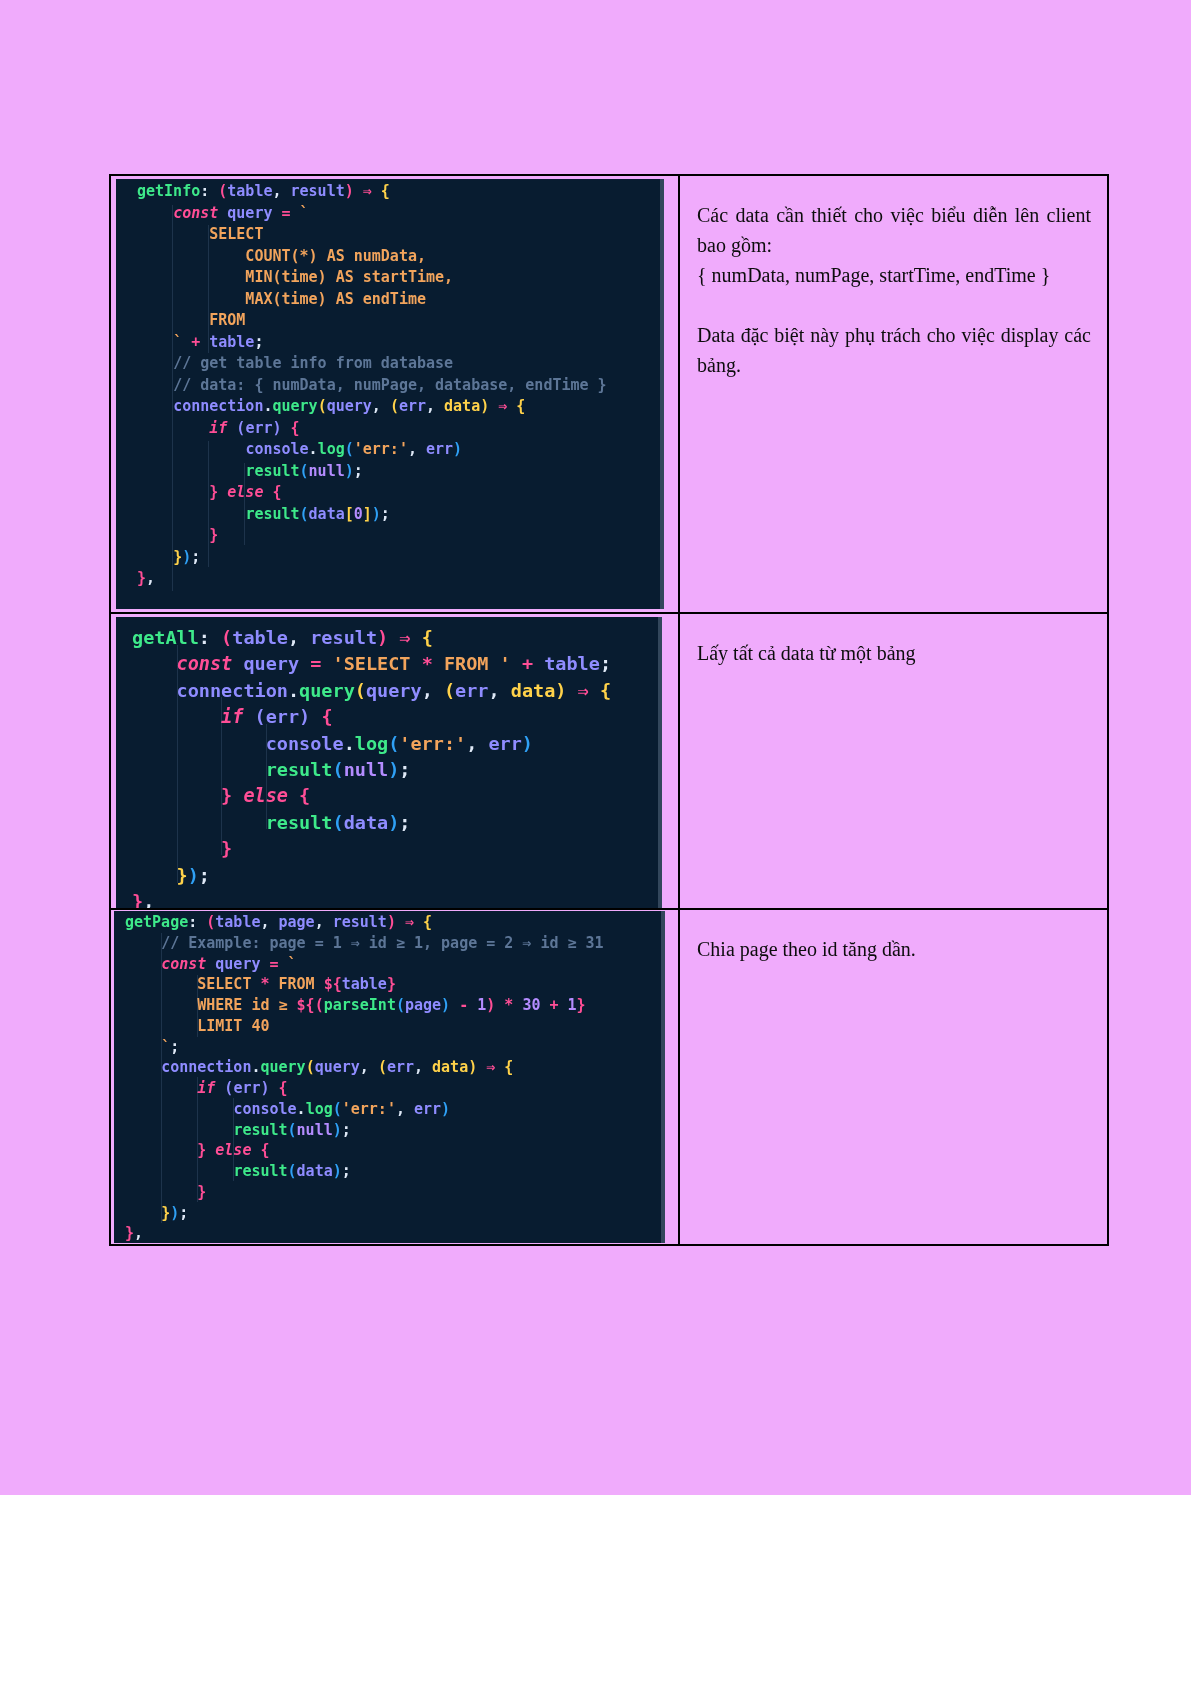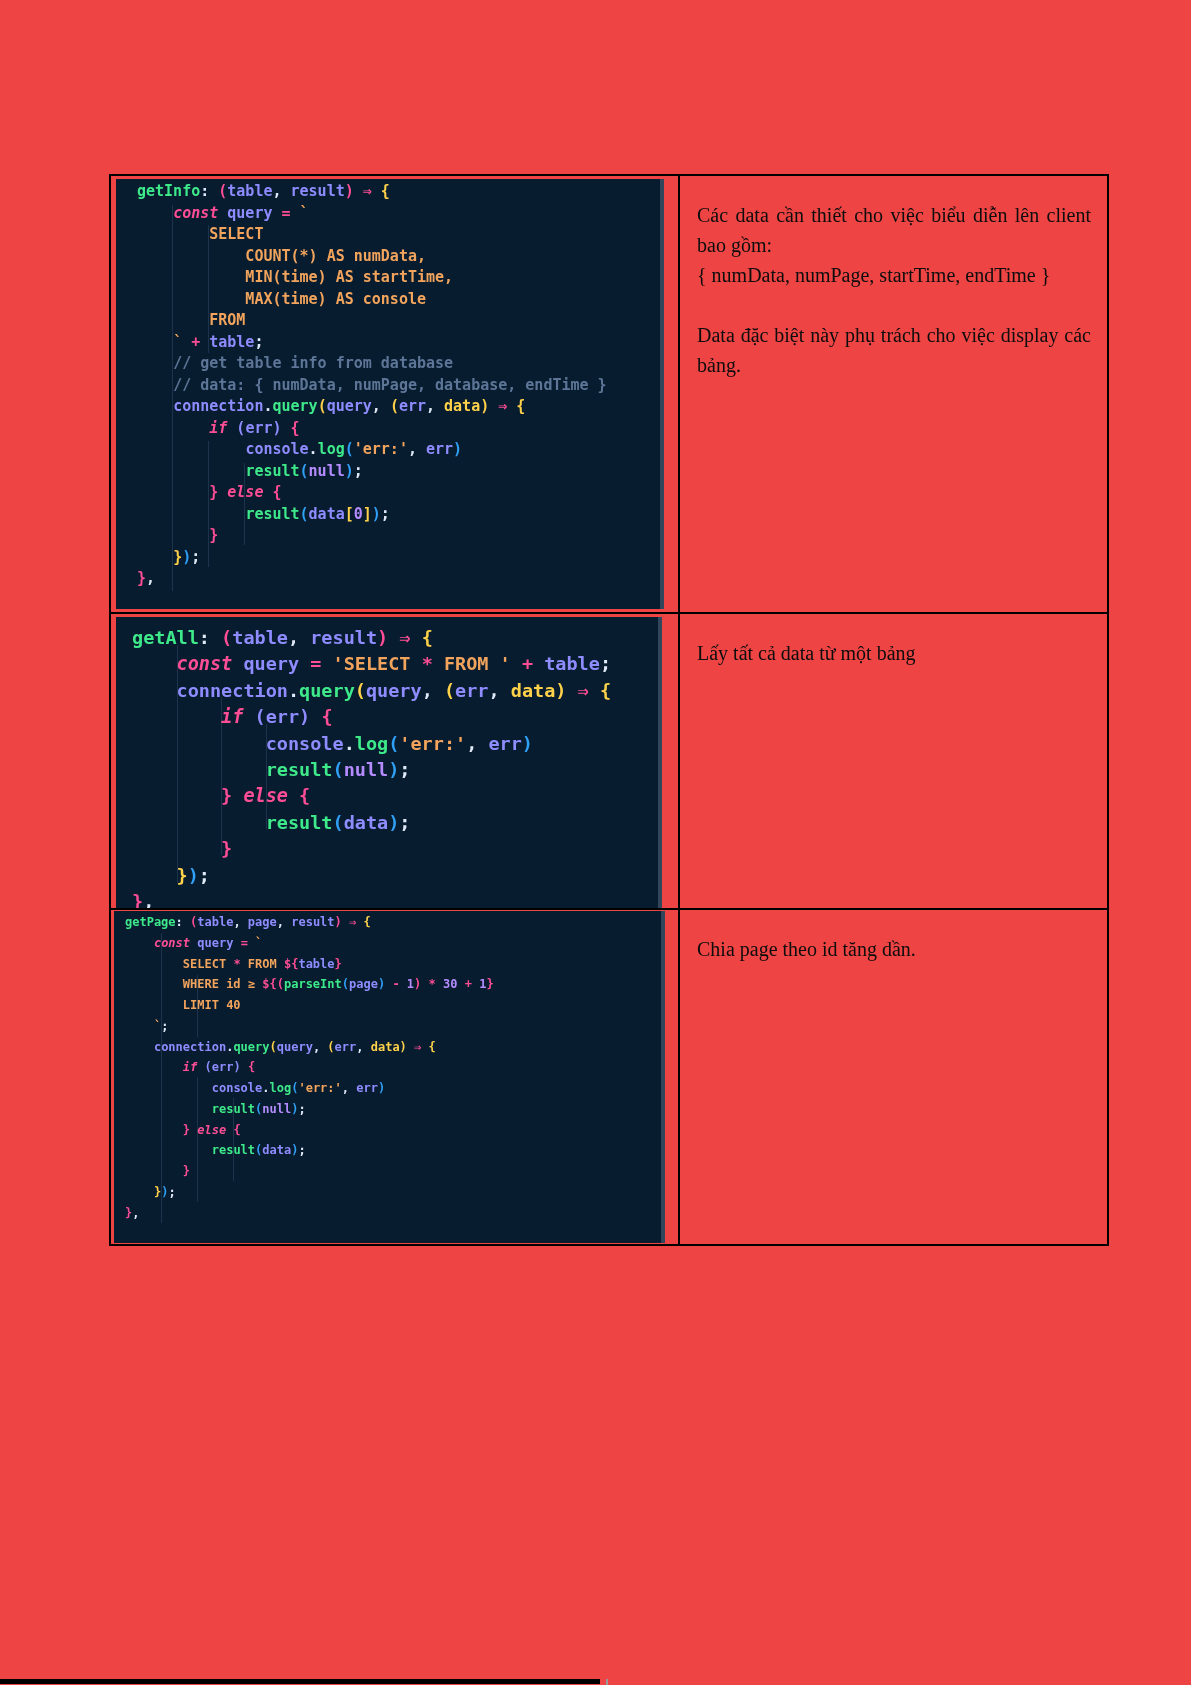--- a/index.html
+++ b/index.html
@@ -1,34 +1,34 @@
 <!DOCTYPE html>
 <html><head>
 <meta charset="utf-8">
 <style>
   html,body{margin:0;padding:0;background:#ffffff;}
-  .page{position:relative;width:1191px;height:1685px;background:#ef4444;overflow:hidden;
+  .page{position:relative;width:1191px;height:1495px;background:#f0abfc;overflow:hidden;
         font-family:"Liberation Serif","DejaVu Serif",serif;}
   .doc-table{position:absolute;left:109px;top:174px;width:1000px;height:1072px;
              box-sizing:border-box;border:2px solid #000;display:flex;flex-direction:column;}
   .t-row{display:flex;box-sizing:border-box;}
   .t-row + .t-row{border-top:2px solid #000;}
   .row-1{height:436px;}
   .row-2{height:296px;}
   .row-3{height:336px;}
   .code-cell{box-sizing:border-box;width:569px;border-right:2px solid #000;overflow:hidden;}
   .note-cell{box-sizing:border-box;flex:1;padding:24px 16px 0 17px;}
   .note-cell p{margin:0;min-height:30px;font-size:20px;line-height:30px;color:#0d0d0d;
                text-align:justify;}
   .code{position:relative;background:#081c30;border-right:4px solid #32465b;
         box-sizing:border-box;font-family:"DejaVu Sans Mono",monospace;font-weight:bold;
         color:#dfe9f7;overflow:hidden;}
   .code-1{width:548px;height:430px;margin:3px 0 0 5px;font-size:15px;line-height:21.5px;padding:2px 0 0 21px;}
   .code-2{width:546px;height:291px;margin:3px 0 0 5px;font-size:18.5px;line-height:26.4px;padding:8px 0 0 16px;}
-  .code-3{width:551px;height:332px;margin:1px 0 0 3px;font-size:12px;line-height:20.75px;padding:1px 0 0 11px;}
+  .code-3{width:551px;height:332px;margin:1px 0 0 3px;font-size:15px;line-height:20.75px;padding:1px 0 0 11px;}
   .cl{white-space:pre;}
   .tk-w{color:#dfe9f7;}
   .tk-g{color:#3ee98a;}
   .tk-v{color:#8f8cff;}
   .tk-n{color:#b48cff;}
   .tk-k{color:#ff4e96;}
   .tk-ki{color:#ff4e96;font-style:italic;}
   .tk-o{color:#f2a45c;}
   .tk-y{color:#ffd24a;}
   .tk-b{color:#2fa0f5;}
@@ -49,21 +49,21 @@
         <div class="code code-1">
           <i class="guide" style="left:56px;top:26px;height:386px;"></i>
           <i class="guide" style="left:92px;top:46px;height:128px;"></i>
           <i class="guide" style="left:92px;top:262px;height:126px;"></i>
           <i class="guide" style="left:128px;top:284px;height:82px;"></i>
         <div class="cl"><span class="tk-g">getInfo</span><span class="tk-w">: </span><span class="tk-k">(</span><span class="tk-v">table</span><span class="tk-w">, </span><span class="tk-v">result</span><span class="tk-k">)</span><span class="tk-w"> </span><span class="tk-k">⇒</span><span class="tk-w"> </span><span class="tk-y">{</span></div>
             <div class="cl"><span class="tk-w">    </span><span class="tk-ki">const</span><span class="tk-w"> </span><span class="tk-v">query</span><span class="tk-w"> </span><span class="tk-k">=</span><span class="tk-w"> </span><span class="tk-o">`</span></div>
             <div class="cl"><span class="tk-o">        SELECT</span></div>
             <div class="cl"><span class="tk-o">            COUNT(*) AS numData,</span></div>
             <div class="cl"><span class="tk-o">            MIN(time) AS startTime,</span></div>
-            <div class="cl"><span class="tk-o">            MAX(time) AS console</span></div>
+            <div class="cl"><span class="tk-o">            MAX(time) AS endTime</span></div>
             <div class="cl"><span class="tk-o">        FROM</span></div>
             <div class="cl"><span class="tk-w">    </span><span class="tk-o">`</span><span class="tk-w"> </span><span class="tk-k">+</span><span class="tk-w"> </span><span class="tk-v">table</span><span class="tk-w">;</span></div>
             <div class="cl"><span class="tk-w">    </span><span class="tk-c">// get table info from database</span></div>
             <div class="cl"><span class="tk-w">    </span><span class="tk-c">// data: { numData, numPage, database, endTime }</span></div>
             <div class="cl"><span class="tk-w">    </span><span class="tk-v">connection</span><span class="tk-w">.</span><span class="tk-g">query</span><span class="tk-y">(</span><span class="tk-v">query</span><span class="tk-w">, </span><span class="tk-y">(</span><span class="tk-v">err</span><span class="tk-w">, </span><span class="tk-y">data</span><span class="tk-y">)</span><span class="tk-w"> </span><span class="tk-k">⇒</span><span class="tk-w"> </span><span class="tk-y">{</span></div>
             <div class="cl"><span class="tk-w">        </span><span class="tk-ki">if</span><span class="tk-w"> </span><span class="tk-v">(</span><span class="tk-v">err</span><span class="tk-v">)</span><span class="tk-w"> </span><span class="tk-k">{</span></div>
             <div class="cl"><span class="tk-w">            </span><span class="tk-v">console</span><span class="tk-w">.</span><span class="tk-g">log</span><span class="tk-b">(</span><span class="tk-o">'err:'</span><span class="tk-w">, </span><span class="tk-v">err</span><span class="tk-b">)</span></div>
             <div class="cl"><span class="tk-w">            </span><span class="tk-g">result</span><span class="tk-b">(</span><span class="tk-n">null</span><span class="tk-b">)</span><span class="tk-w">;</span></div>
             <div class="cl"><span class="tk-w">        </span><span class="tk-k">}</span><span class="tk-w"> </span><span class="tk-ki">else</span><span class="tk-w"> </span><span class="tk-k">{</span></div>
             <div class="cl"><span class="tk-w">            </span><span class="tk-g">result</span><span class="tk-b">(</span><span class="tk-v">data</span><span class="tk-y">[</span><span class="tk-n">0</span><span class="tk-y">]</span><span class="tk-b">)</span><span class="tk-w">;</span></div>
@@ -105,20 +105,21 @@
     </div>
 
     <div class="t-row row-3">
       <div class="code-cell">
         <div class="code code-3">
           <i class="guide" style="left:47px;top:22px;height:290px;"></i>
           <i class="guide" style="left:83px;top:64px;height:62px;"></i>
           <i class="guide" style="left:83px;top:166px;height:125px;"></i>
           <i class="guide" style="left:119px;top:187px;height:83px;"></i>
         <div class="cl"><span class="tk-g">getPage</span><span class="tk-w">: </span><span class="tk-k">(</span><span class="tk-v">table</span><span class="tk-w">, </span><span class="tk-v">page</span><span class="tk-w">, </span><span class="tk-v">result</span><span class="tk-k">)</span><span class="tk-w"> </span><span class="tk-k">⇒</span><span class="tk-w"> </span><span class="tk-y">{</span></div>
+            <div class="cl"><span class="tk-w">    </span><span class="tk-c">// Example: page = 1 ⇒ id ≥ 1, page = 2 ⇒ id ≥ 31</span></div>
             <div class="cl"><span class="tk-w">    </span><span class="tk-ki">const</span><span class="tk-w"> </span><span class="tk-v">query</span><span class="tk-w"> </span><span class="tk-k">=</span><span class="tk-w"> </span><span class="tk-o">`</span></div>
             <div class="cl"><span class="tk-o">        SELECT </span><span class="tk-k">*</span><span class="tk-o"> FROM </span><span class="tk-k">${</span><span class="tk-v">table</span><span class="tk-k">}</span></div>
             <div class="cl"><span class="tk-o">        WHERE id ≥ </span><span class="tk-k">${(</span><span class="tk-g">parseInt</span><span class="tk-b">(</span><span class="tk-v">page</span><span class="tk-b">)</span><span class="tk-w"> </span><span class="tk-k">-</span><span class="tk-w"> </span><span class="tk-n">1</span><span class="tk-k">)</span><span class="tk-w"> </span><span class="tk-k">*</span><span class="tk-w"> </span><span class="tk-n">30</span><span class="tk-w"> </span><span class="tk-k">+</span><span class="tk-w"> </span><span class="tk-n">1</span><span class="tk-k">}</span></div>
             <div class="cl"><span class="tk-o">        LIMIT 40</span></div>
             <div class="cl"><span class="tk-w">    </span><span class="tk-o">`</span><span class="tk-w">;</span></div>
             <div class="cl"><span class="tk-w">    </span><span class="tk-v">connection</span><span class="tk-w">.</span><span class="tk-g">query</span><span class="tk-y">(</span><span class="tk-v">query</span><span class="tk-w">, </span><span class="tk-y">(</span><span class="tk-v">err</span><span class="tk-w">, </span><span class="tk-y">data</span><span class="tk-y">)</span><span class="tk-w"> </span><span class="tk-k">⇒</span><span class="tk-w"> </span><span class="tk-y">{</span></div>
             <div class="cl"><span class="tk-w">        </span><span class="tk-ki">if</span><span class="tk-w"> </span><span class="tk-v">(</span><span class="tk-v">err</span><span class="tk-v">)</span><span class="tk-w"> </span><span class="tk-k">{</span></div>
             <div class="cl"><span class="tk-w">            </span><span class="tk-v">console</span><span class="tk-w">.</span><span class="tk-g">log</span><span class="tk-b">(</span><span class="tk-o">'err:'</span><span class="tk-w">, </span><span class="tk-v">err</span><span class="tk-b">)</span></div>
             <div class="cl"><span class="tk-w">            </span><span class="tk-g">result</span><span class="tk-b">(</span><span class="tk-n">null</span><span class="tk-b">)</span><span class="tk-w">;</span></div>
             <div class="cl"><span class="tk-w">        </span><span class="tk-k">}</span><span class="tk-w"> </span><span class="tk-ki">else</span><span class="tk-w"> </span><span class="tk-k">{</span></div>

